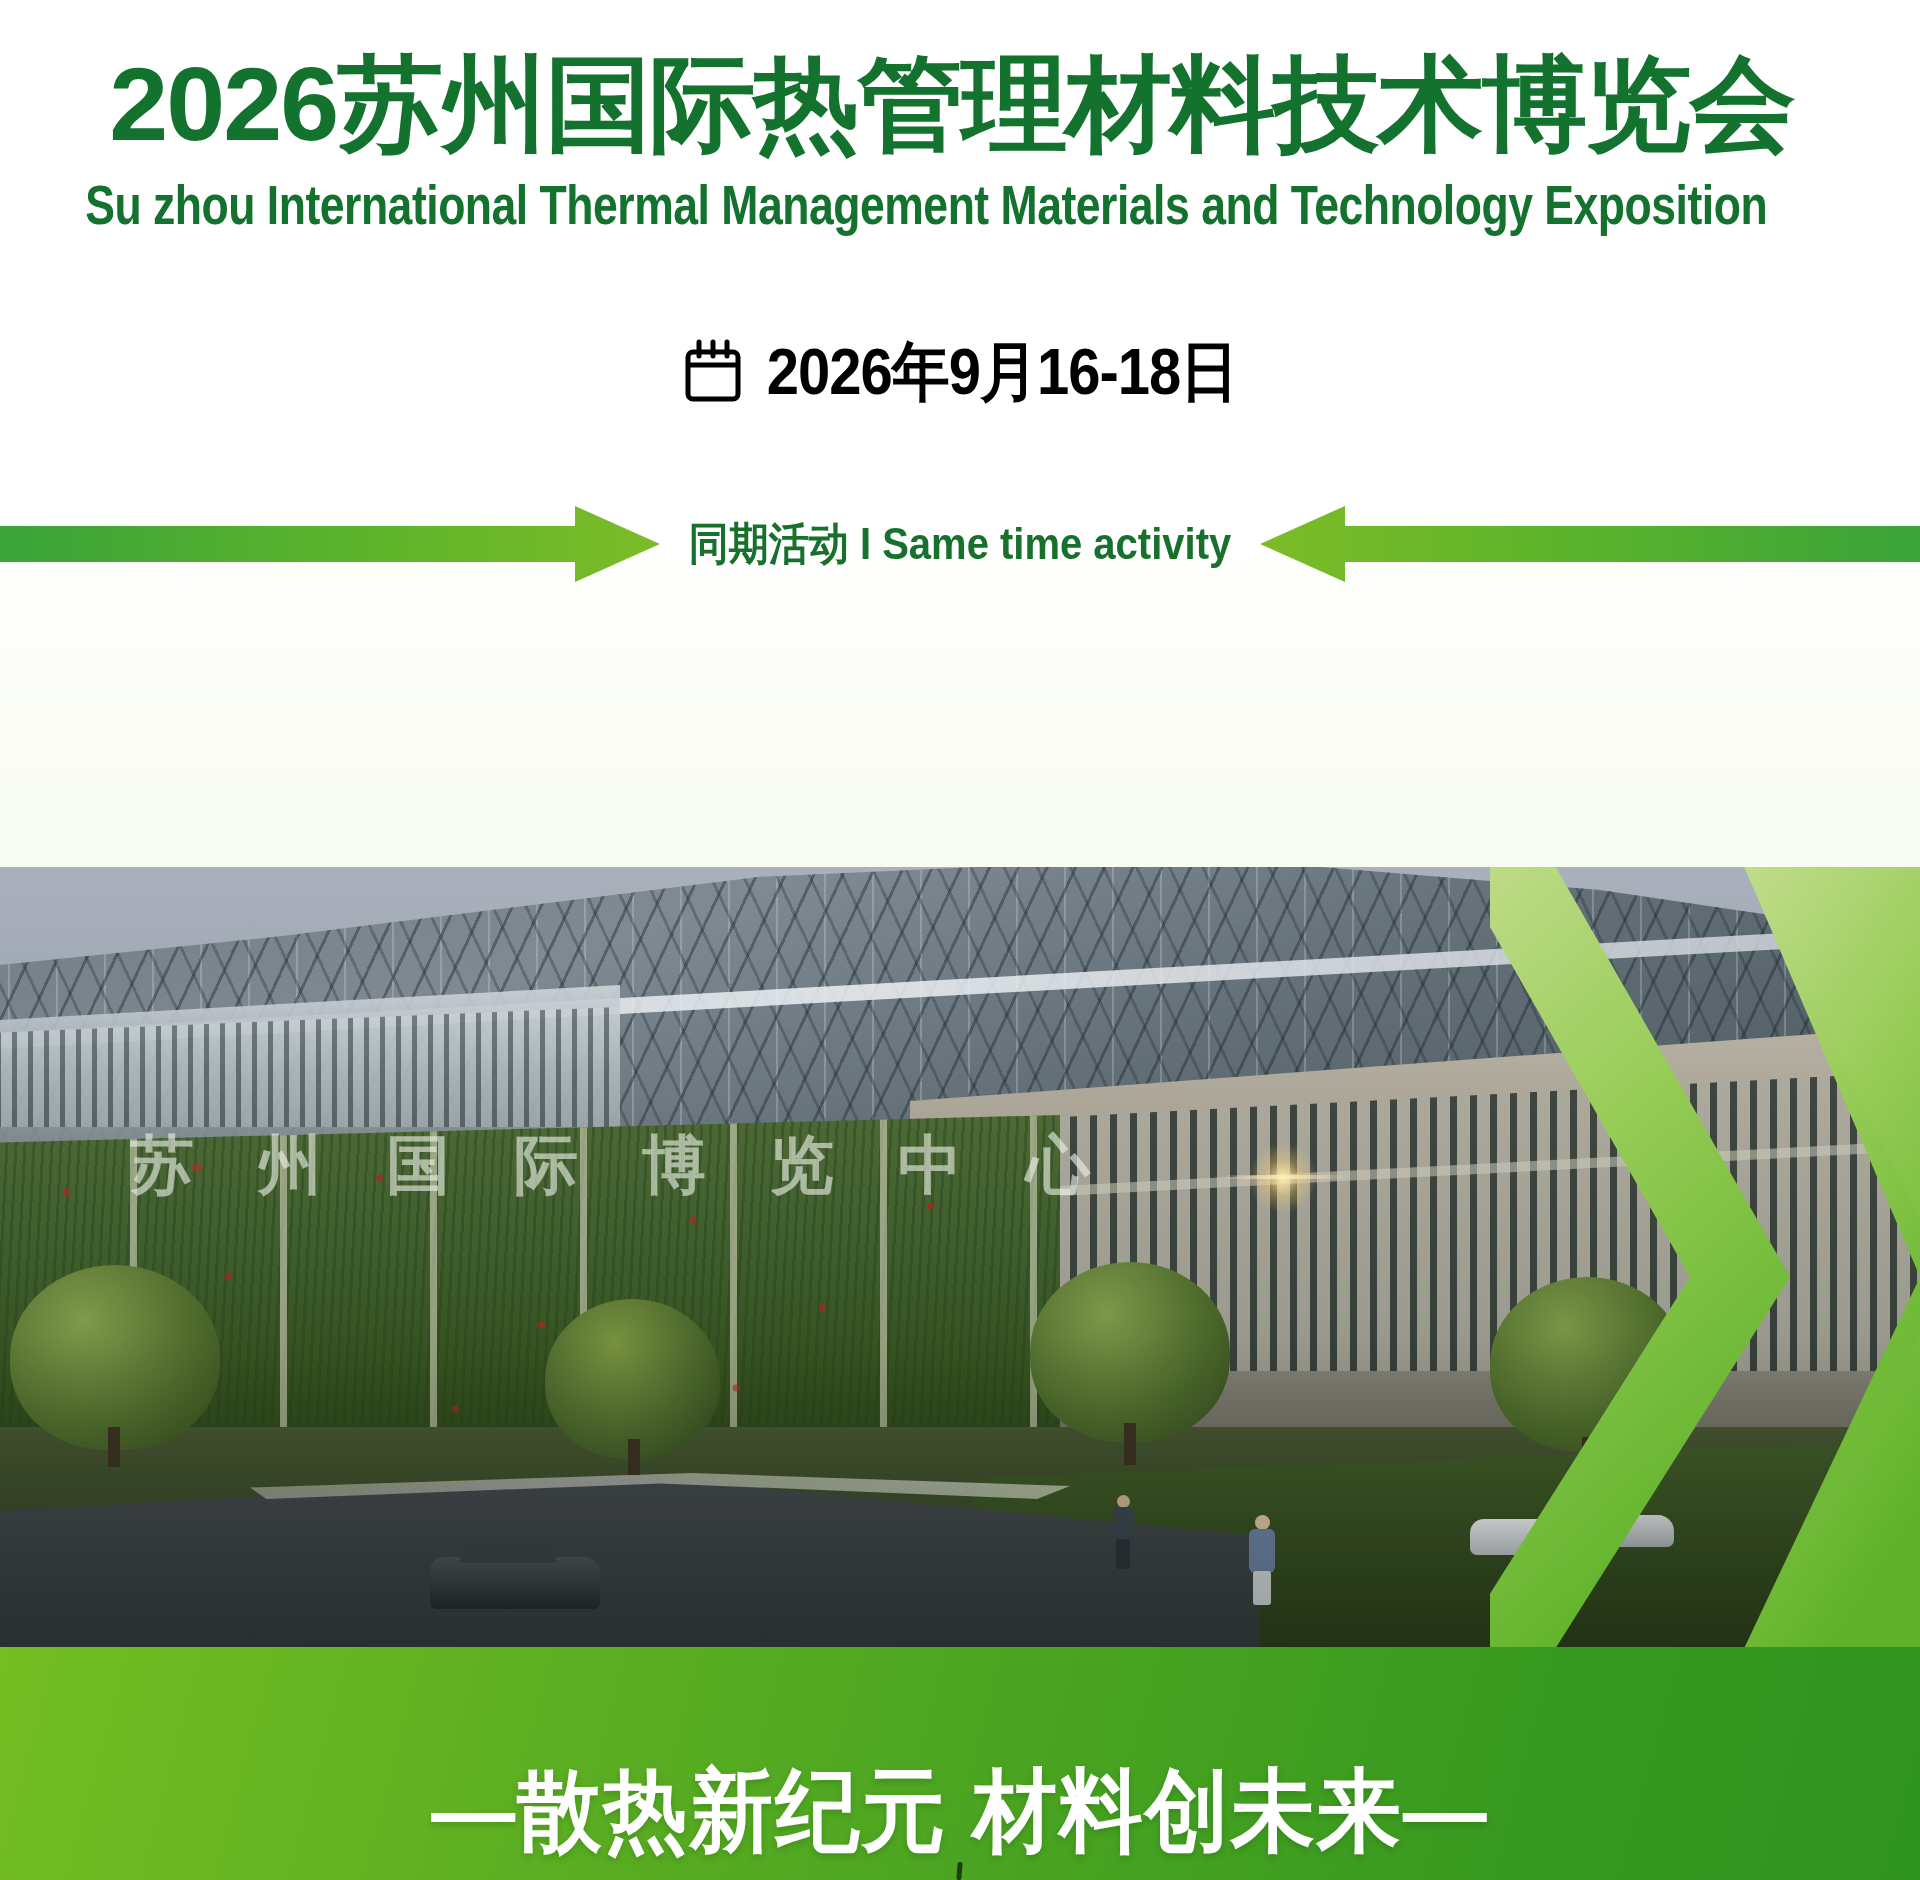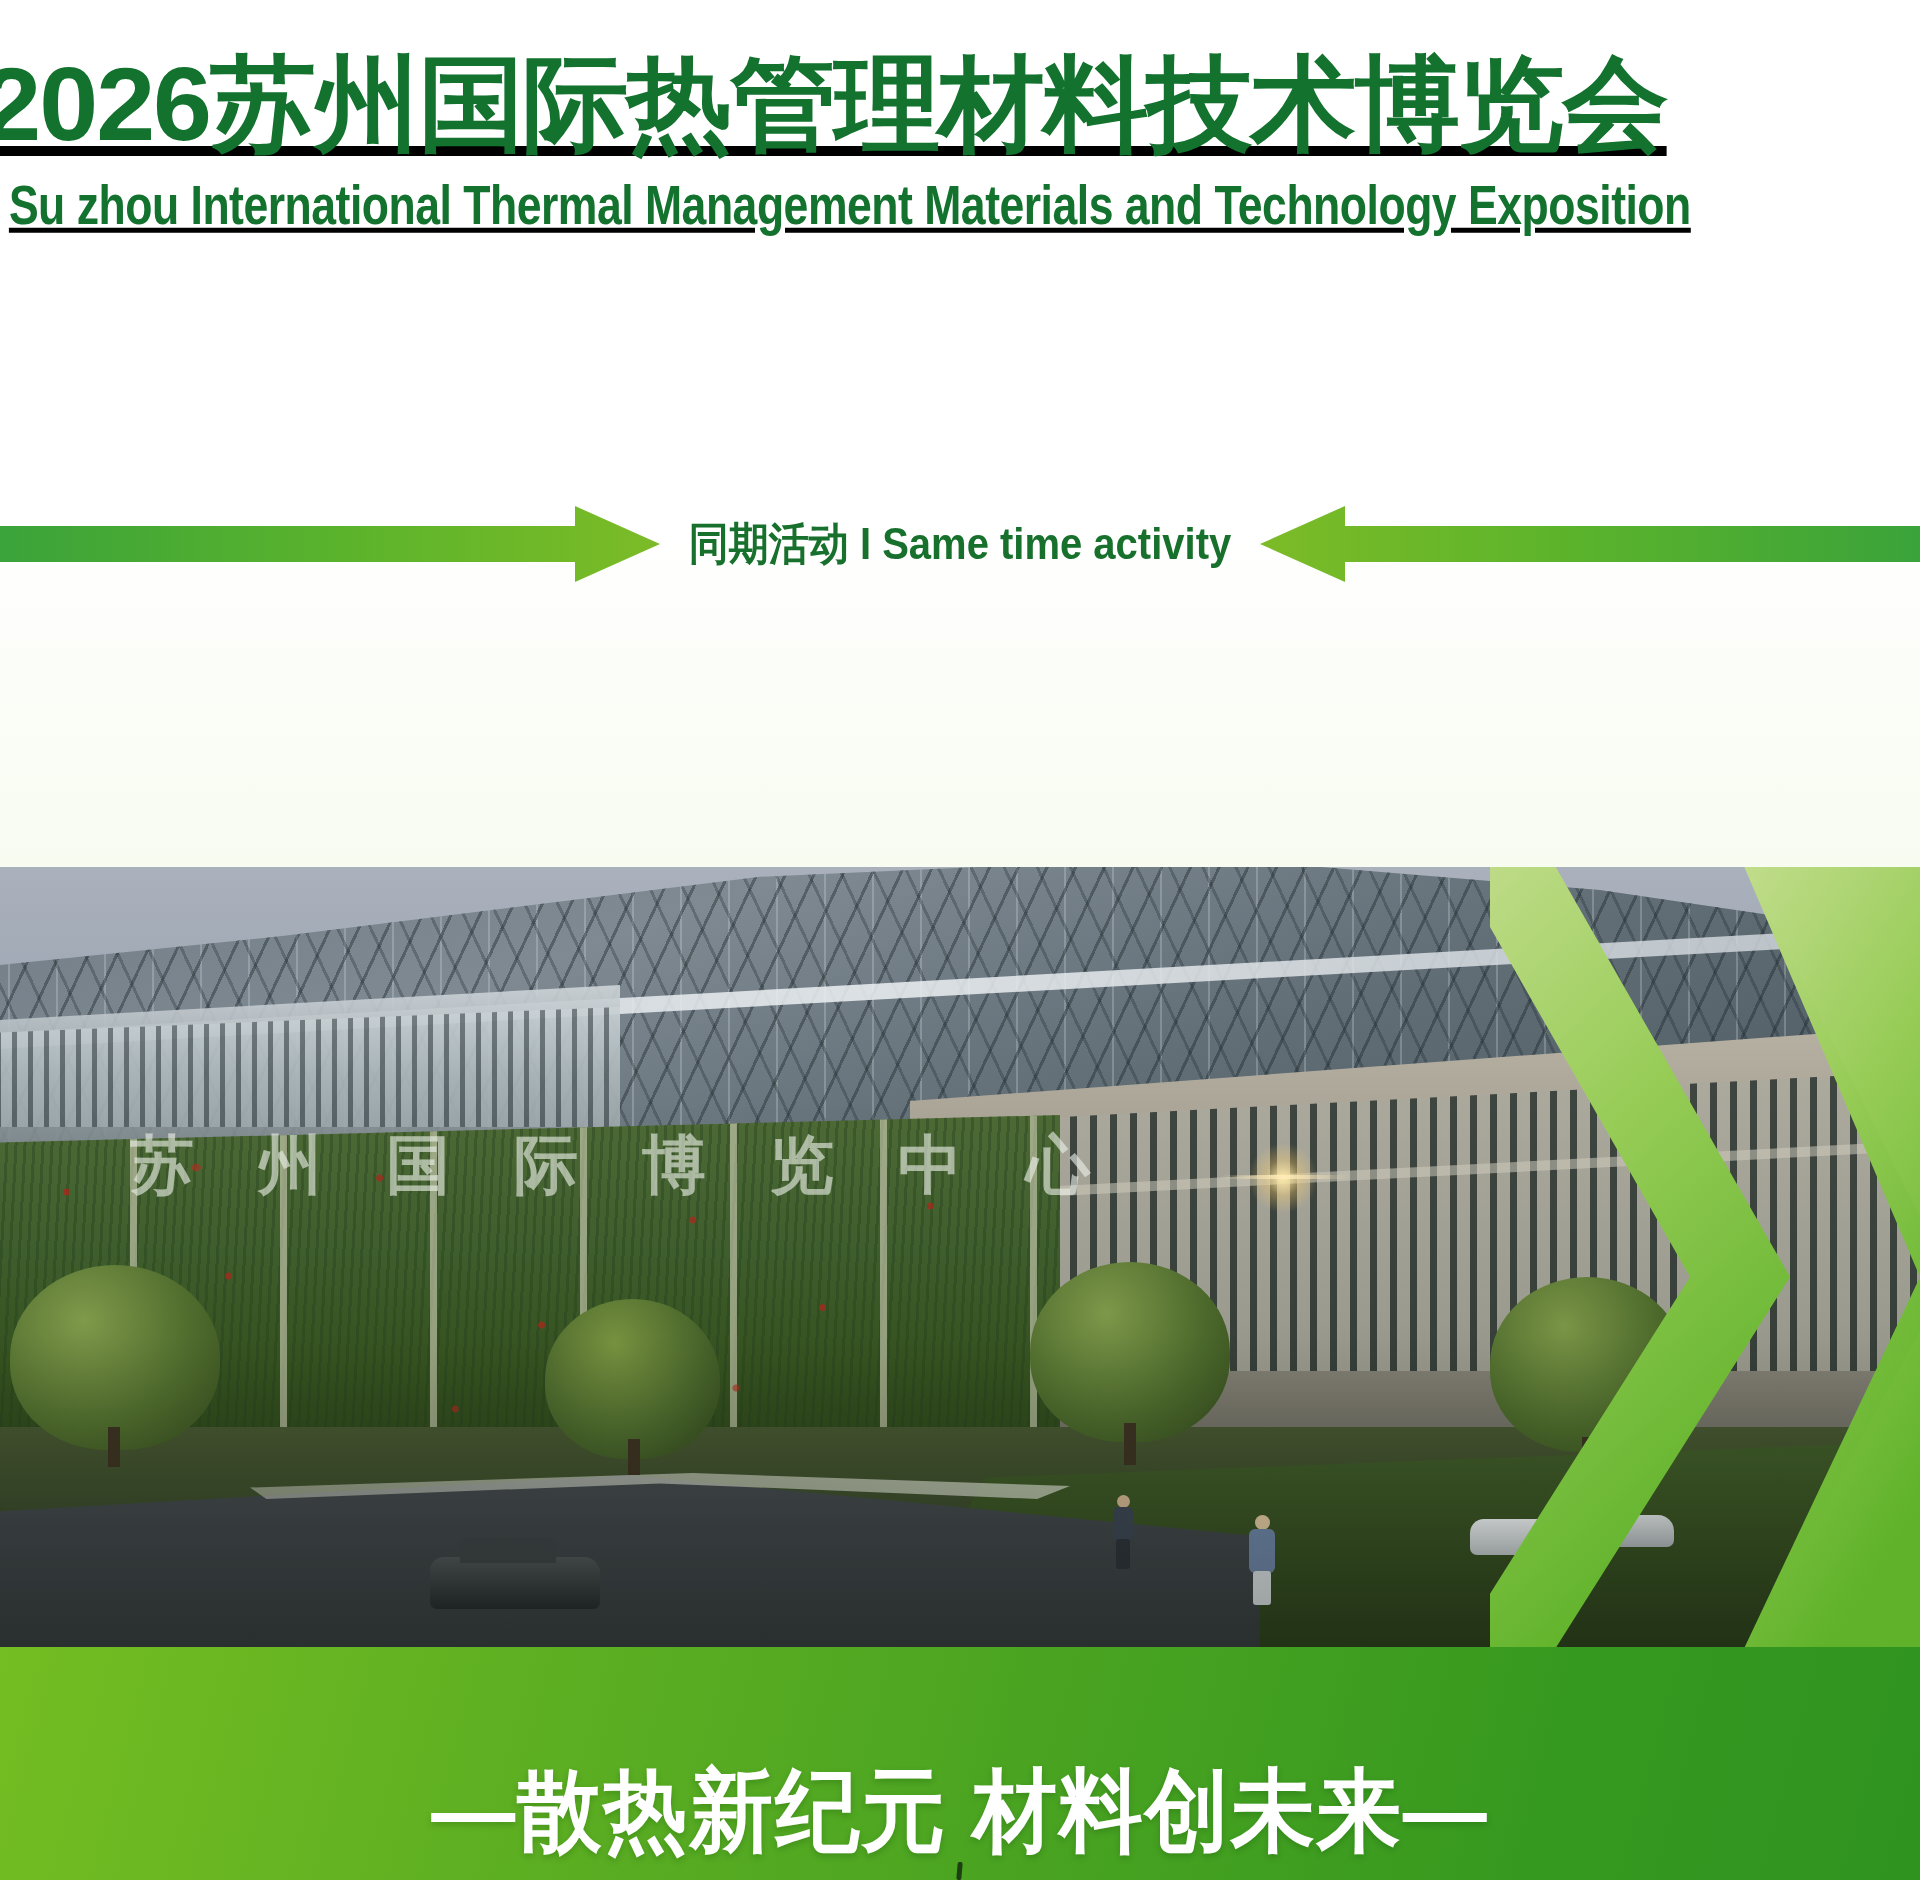--- a/index.html
+++ b/index.html
@@ -8,21 +8,21 @@
     background:#ffffff;
     font-family:"Liberation Sans","DejaVu Sans",sans-serif;
     overflow:hidden;
   }
   .poster{
     position:relative;width:1920px;height:1880px;overflow:hidden;
     background:linear-gradient(to bottom,#ffffff 0%,#ffffff 28%,#f7fbef 48%,#eef5dd 62%,#e6f2d2 70%);
   }
 
   
-  .hdr{position:absolute;left:0;top:0;width:1776px;text-align:left;text-decoration:underline;}
+  .hdr{position:absolute;left:0;top:0;width:1776px;text-align:right;}
   .title-cn{
     margin-top:48px;
     font-size:104px;line-height:1.08;
     font-weight:bold;color:#13722e;
     letter-spacing:-2px;
     font-family:"Liberation Sans","DejaVu Sans",sans-serif;
     transform:scaleX(1.02);
   }
   .title-en{
     margin-top:14px;
@@ -242,20 +242,32 @@
 
 <div class="poster">
 
   <div class="hdr">
     <div class="title-cn">2026苏州国际热管理材料技术博览会</div>
     <div class="title-en">Su zhou International Thermal Management Materials and Technology Exposition</div>
   </div>
 
   <div class="meta">
 
+    <div class="meta-item">
+      <span class="ico">
+        <svg width="60" height="66" viewBox="0 0 60 66">
+          <rect x="5" y="14" width="50" height="47" rx="5" fill="none" stroke="#000" stroke-width="5"></rect>
+          <line x1="5" y1="27" x2="55" y2="27" stroke="#000" stroke-width="5"></line>
+          <line x1="16" y1="4" x2="16" y2="18" stroke="#000" stroke-width="5" stroke-linecap="round"></line>
+          <line x1="30" y1="4" x2="30" y2="18" stroke="#000" stroke-width="5" stroke-linecap="round"></line>
+          <line x1="44" y1="4" x2="44" y2="18" stroke="#000" stroke-width="5" stroke-linecap="round"></line>
+        </svg>
+      </span>
+      <span class="meta-txt">2026年9月16-18日</span>
+    </div>
 
 
   </div>
 
   <div class="arrowbar">
     <svg width="1920" height="86" viewBox="0 0 1920 86">
       <defs>
         <linearGradient id="gL" x1="0" y1="0" x2="1" y2="0">
           <stop offset="0%" stop-color="#3aa33a"></stop>
           <stop offset="55%" stop-color="#5db42b"></stop>

